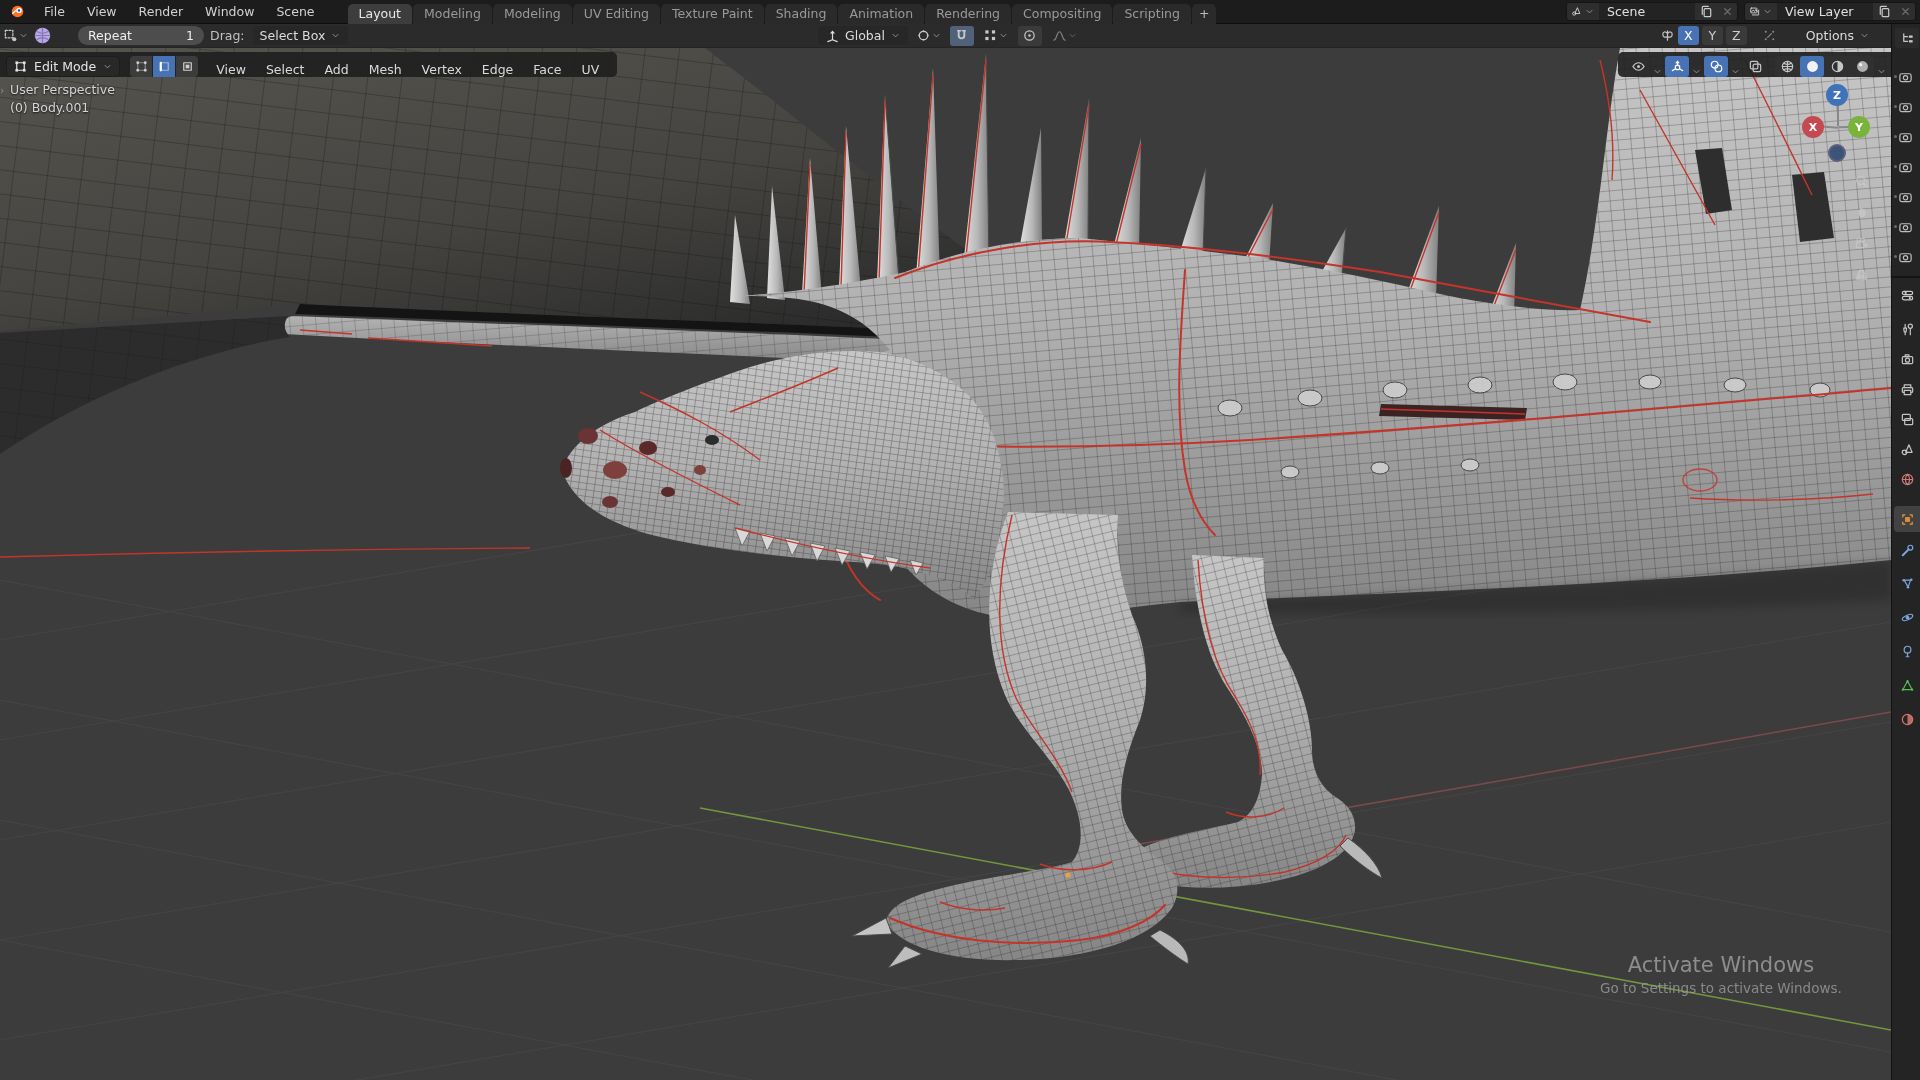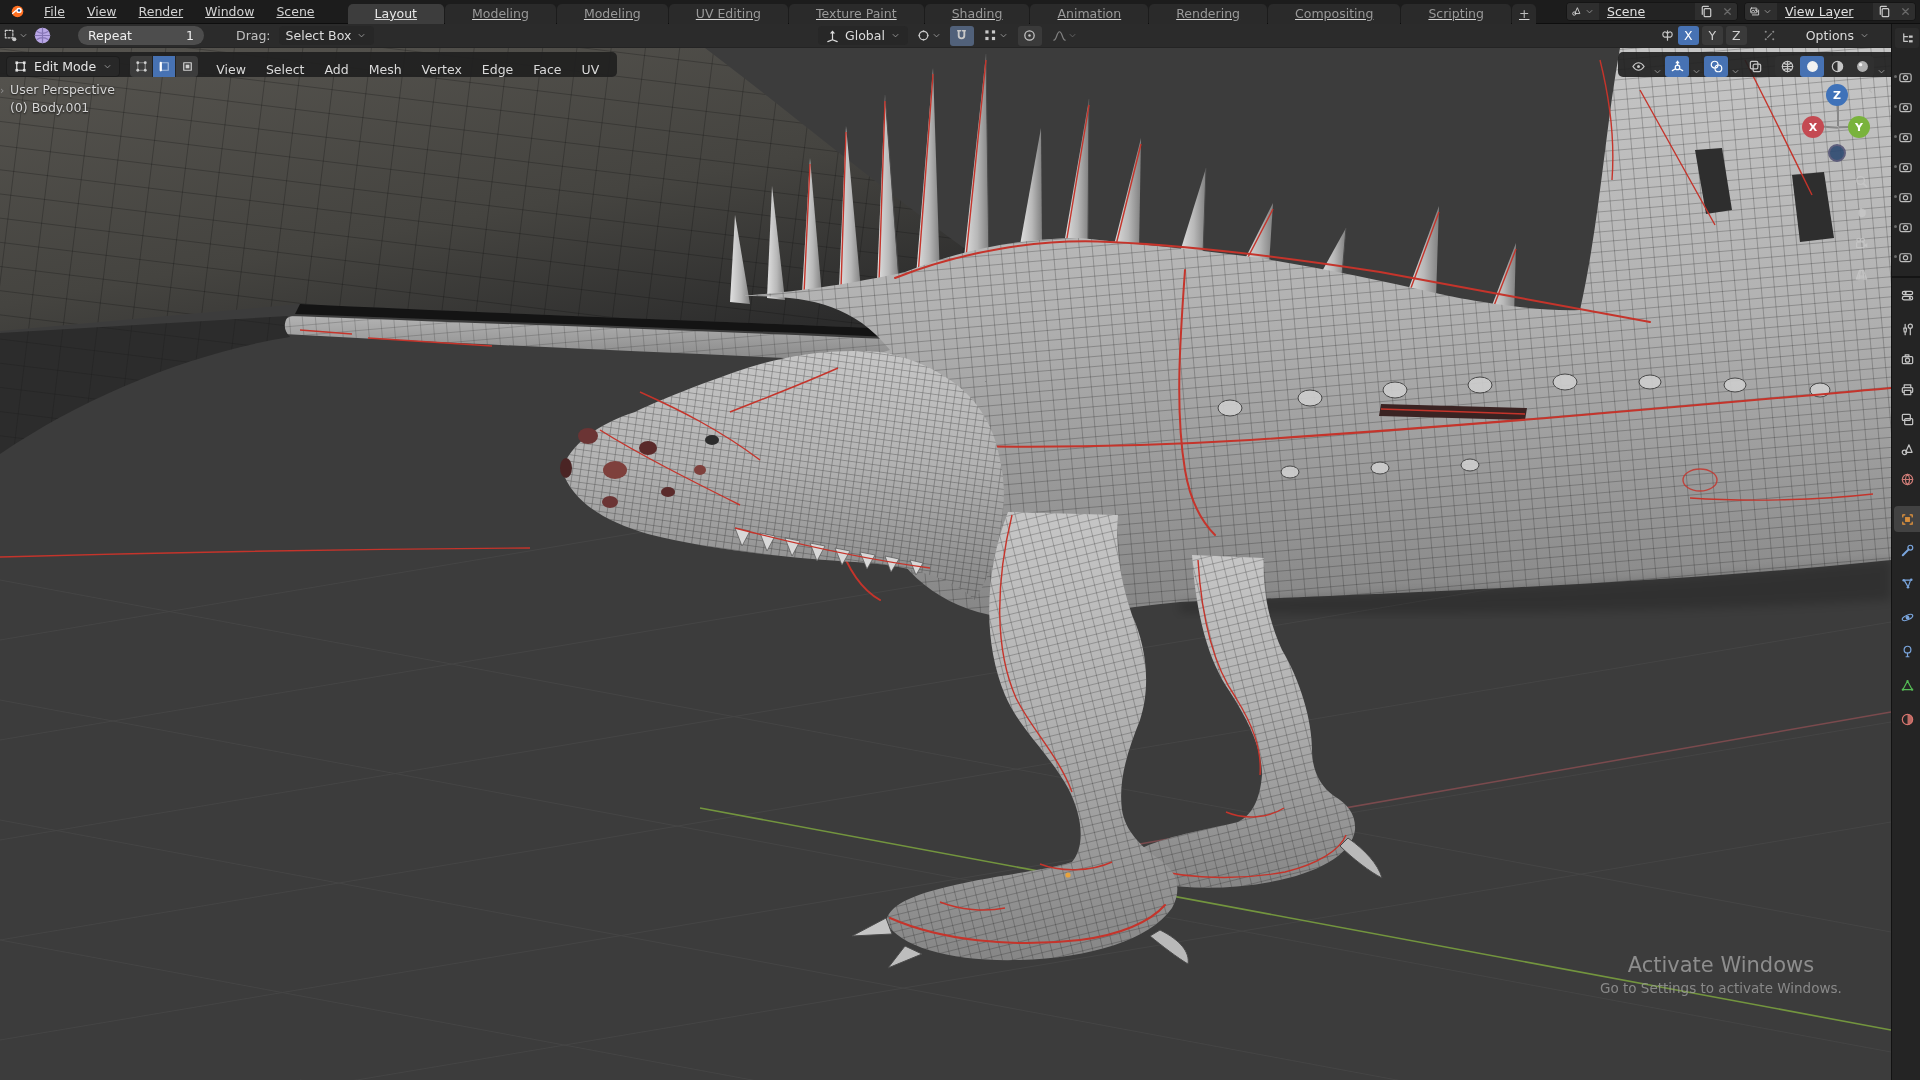--- a/index.html
+++ b/index.html
@@ -5,25 +5,25 @@
   :root{--accent:#4772b3;--seam:#c5342b;--mesh:#b5b5b5;--viewport_bg:#3c3c3c;}
   *{margin:0;padding:0;box-sizing:border-box;}
   html,body{width:1920px;height:1080px;overflow:hidden;background:#1c1c1c;
     font-family:"DejaVu Sans","Liberation Sans",sans-serif;font-size:12.5px;color:#d6d6d6;
     -webkit-font-smoothing:antialiased;}
   .ic{display:inline-flex;width:15px;height:15px;flex:0 0 auto;align-items:center;justify-content:center;}
   .ic svg{width:100%;height:100%;}
   .ic-sm{width:11px;height:11px;}
   
   #topbar{position:absolute;left:0;top:0;width:1920px;height:24px;background:var(--topbar_bg,#1c1c1c);
-    display:flex;align-items:center;border-bottom:1px solid #0e0e0e;z-index:30;text-decoration:underline;}
+    display:flex;align-items:center;border-bottom:1px solid #0e0e0e;z-index:30;}
   .menu-item{padding:0 11px;height:24px;line-height:24px;color:#d2d2d2;cursor:default;}
   #logo{margin:0 8px 0 10px;}
   .tabs{display:flex;align-items:flex-end;height:24px;margin-left:22px;gap:1px;}
-  .tab{height:20px;line-height:20px;padding:0 27px;background:#2a2a2a;color:#999;
+  .tab{height:20px;line-height:20px;padding:0 11px;background:#2a2a2a;color:#999;
     border-radius:5px 5px 0 0;font-size:12.5px;}
   .tab.active{background:#3d3d3d;color:#e8e8e8;}
   .tab.plus{padding:0 7px;color:#bbb;}
   .tb-right{margin-left:auto;display:flex;gap:6px;margin-right:4px;}
   .id-widget{display:flex;align-items:center;height:19px;background:#232323;border:1px solid #151515;
     border-radius:4px;overflow:hidden;}
   .id-widget .lead{display:flex;align-items:center;gap:2px;padding:0 4px;background:#2e2e2e;height:100%;}
   .id-widget .name{padding:0 8px;min-width:96px;color:#e0e0e0;}
   .id-widget .btn{display:flex;align-items:center;padding:0 4px;height:100%;background:#2e2e2e;color:#c9c9c9;}
   .id-widget .btn.dim{color:#6a6a6a;}
@@ -207,21 +207,21 @@
         <svg viewBox="0 0 16 16">
           <circle cx="8" cy="8" r="6.5" fill="#b9a7e6"></circle>
           <path d="M1.5 8h13M8 1.5v13M3 4.5c3 2 7 2 10 0M3 11.5c3-2 7-2 10 0" stroke="#8575b5" stroke-width="1" fill="none"></path>
         </svg>
       </span>
     </span>
   <div class="num-field">
     <span>Repeat</span>
     <span class="val">1</span>
   </div>
-  <span class="lbl" style="margin-left:32px">Drag:</span>
+  <span class="lbl" style="margin-left:6px">Drag:</span>
   <div class="drop" style="margin-left:8px;min-width:92px">
     <span>Select Box</span>
     <span class="ic ic-sm chev" style="margin-left:auto">
         <svg viewBox="0 0 16 16" fill="none" stroke="currentColor" stroke-width="1.3" stroke-linecap="round" stroke-linejoin="round">
           <path d="M4.5 6.5l3.5 3.5 3.5-3.5"></path>
         </svg>
       </span>
   </div>
   <div style="position:absolute;left:818px;display:flex;align-items:center;gap:4px;">
     <div class="drop">

